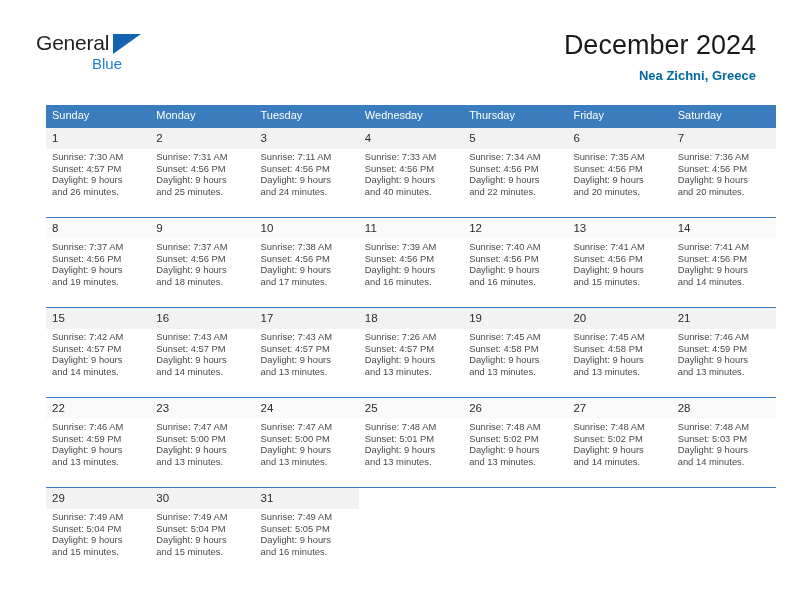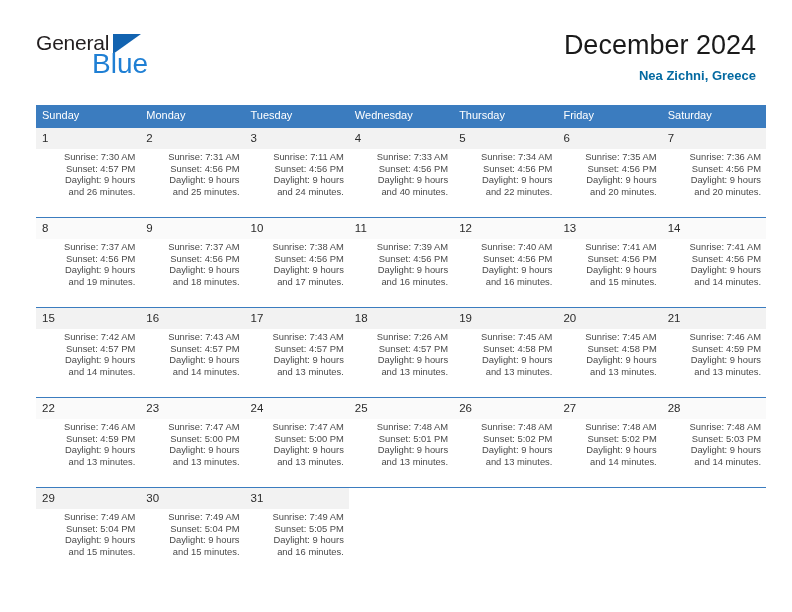--- a/index.html
+++ b/index.html
@@ -40,21 +40,21 @@
   .logo-tri {
     position: absolute;
     left: 77px; top: 2px;
     width: 0; height: 0;
     border-left: 28px solid #1263b0;
     border-bottom: 20px solid transparent;
   }
   .logo-line2 {
     position: absolute;
     left: 56px; top: 20px;
-    font-size: 28px;
+    font-size: 15px;
     color: #1f7fd4;
     line-height: 24px;
     white-space: nowrap;
   }
 
   .title-block {
     position: absolute;
     right: 36px; top: 28px;
     text-align: right;
   }
@@ -70,21 +70,21 @@
     font-size: 13px;
     color: #0369a1;
     font-weight: bold;
     line-height: 16px;
     white-space: nowrap;
   }
 
   
   .calendar {
     position: absolute;
-    left: 36px; top: 105px;
+    left: 46px; top: 105px;
     width: 730px;
     border-collapse: collapse;
     table-layout: fixed;
   }
   .calendar th {
     background: #3b7cbf;
     color: #ffffff;
     font-size: 11px;
     font-weight: normal;
     text-align: left;
@@ -114,21 +114,20 @@
     background: #fafafa;
   }
   .daynum.empty {
     background: transparent;
   }
   .dayinfo {
     padding: 2px 5px 0 6px;
     font-size: 9.4px;
     color: #4a4a4a;
     line-height: 11.6px;
-    text-align: right;
   }
   .dayinfo div { white-space: nowrap; }
 </style>
 </head>
 <body>
 
 <div id="page">
 
   <div class="header">
 

